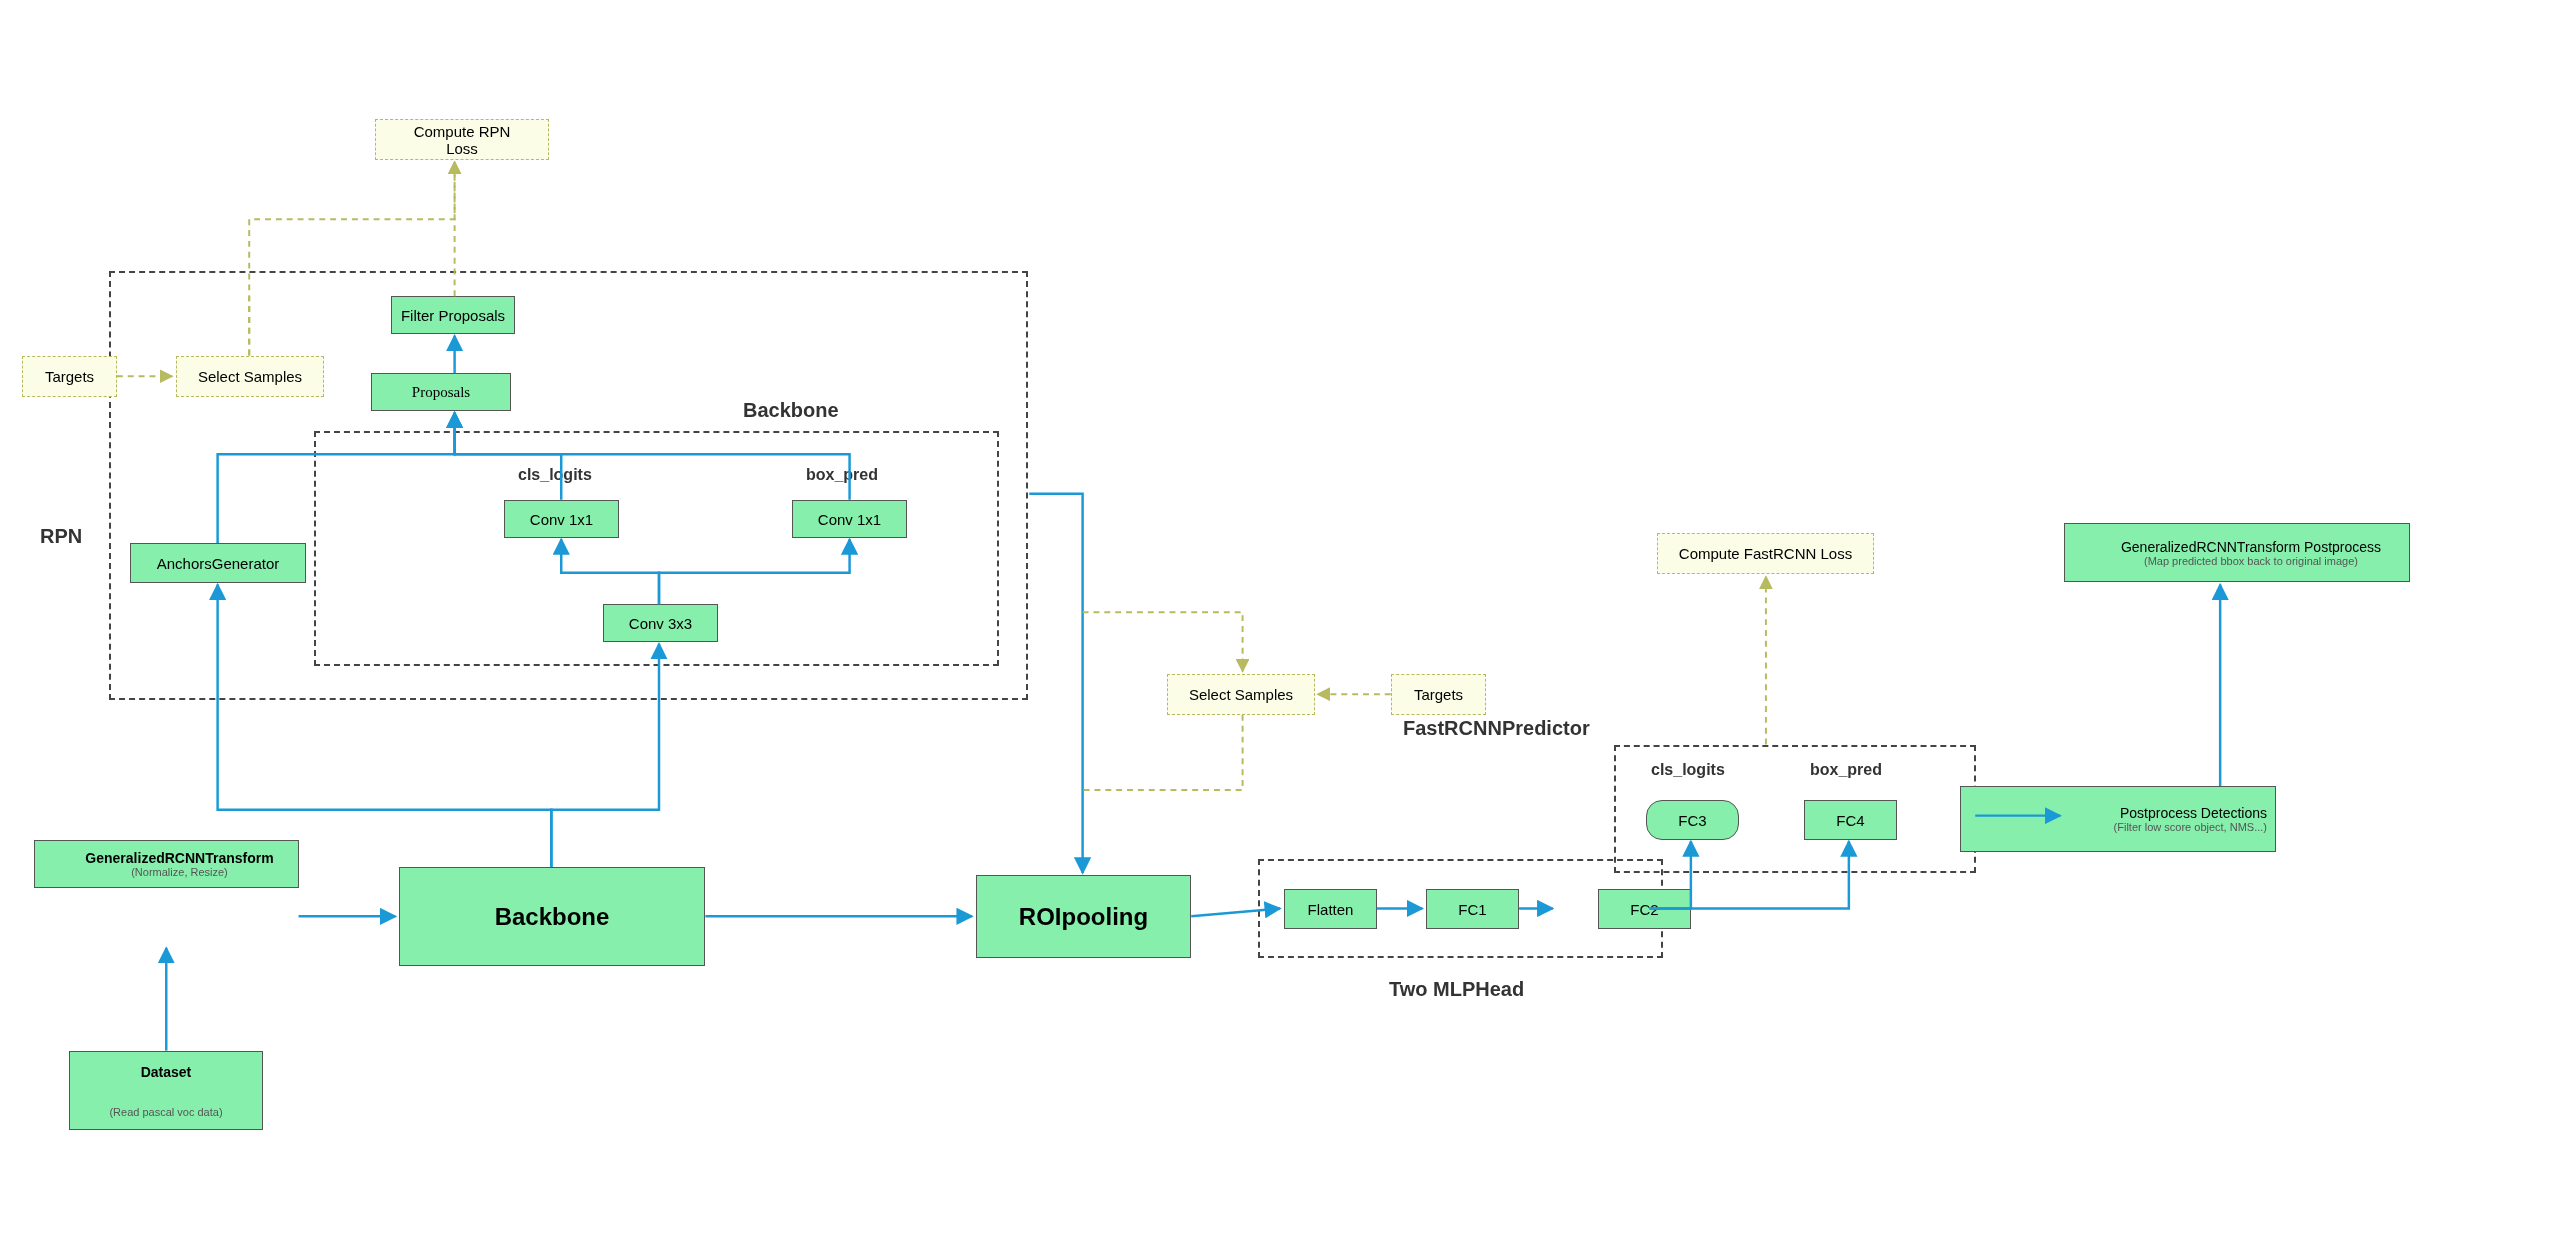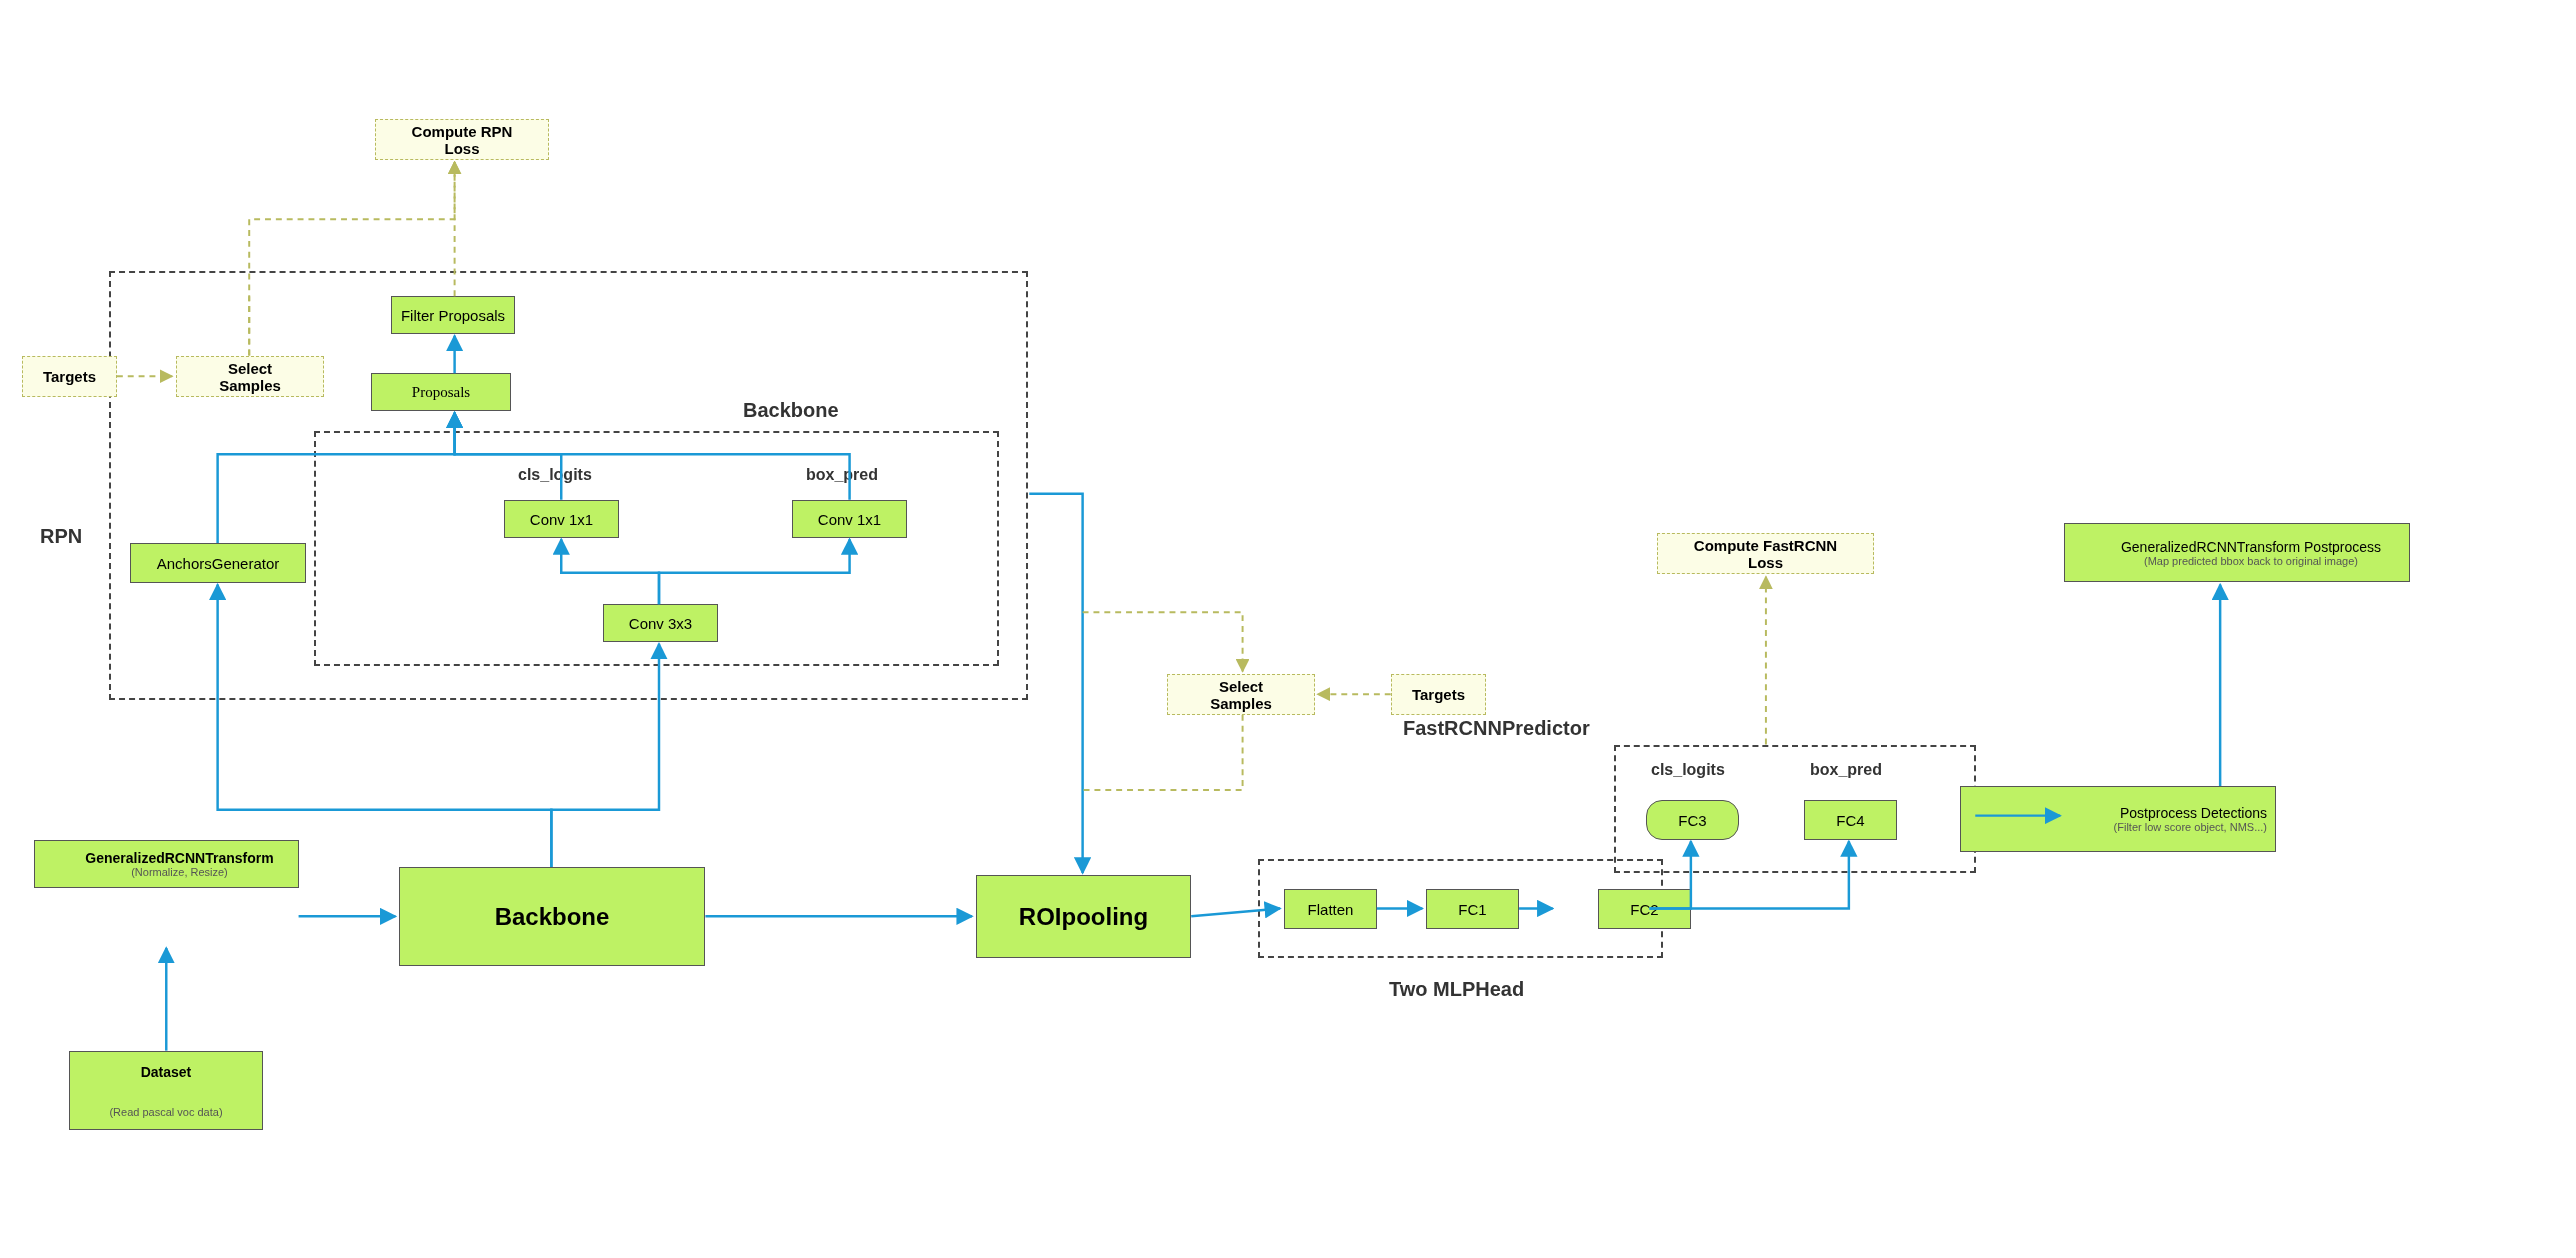--- a/index.html
+++ b/index.html
@@ -7,21 +7,21 @@
     margin: 0;
     font-family: Arial, sans-serif;
     background: #fff;
     width: 2576px;
     height: 1258px;
     position: relative;
   }
   .box {
     position: absolute;
     border: 1px solid #555;
-    background: #bef264;
+    background: #86efac;
     display: flex;
     flex-direction: column;
     align-items: center;
     justify-content: center;
     text-align: center;
     font-size: 15px;
     padding: 4px 8px;
   }
   .box.large { font-size: 24px; font-weight: bold; }
   .box .sub { font-size: 11px; font-weight: normal; color: #555; }
@@ -30,21 +30,20 @@
   .ybox {
     position: absolute;
     border: 1.5px dashed #b8ba5f;
     background: #fcfde6;
     display: flex;
     align-items: center;
     justify-content: center;
     font-size: 15px;
     padding: 4px 20px;
     text-align: center;
-    font-weight: bold;
   }
   .dashed-container {
     position: absolute;
     border: 2px dashed #444;
     background: transparent;
   }
   .label {
     position: absolute;
     font-weight: bold;
     font-size: 20px;

